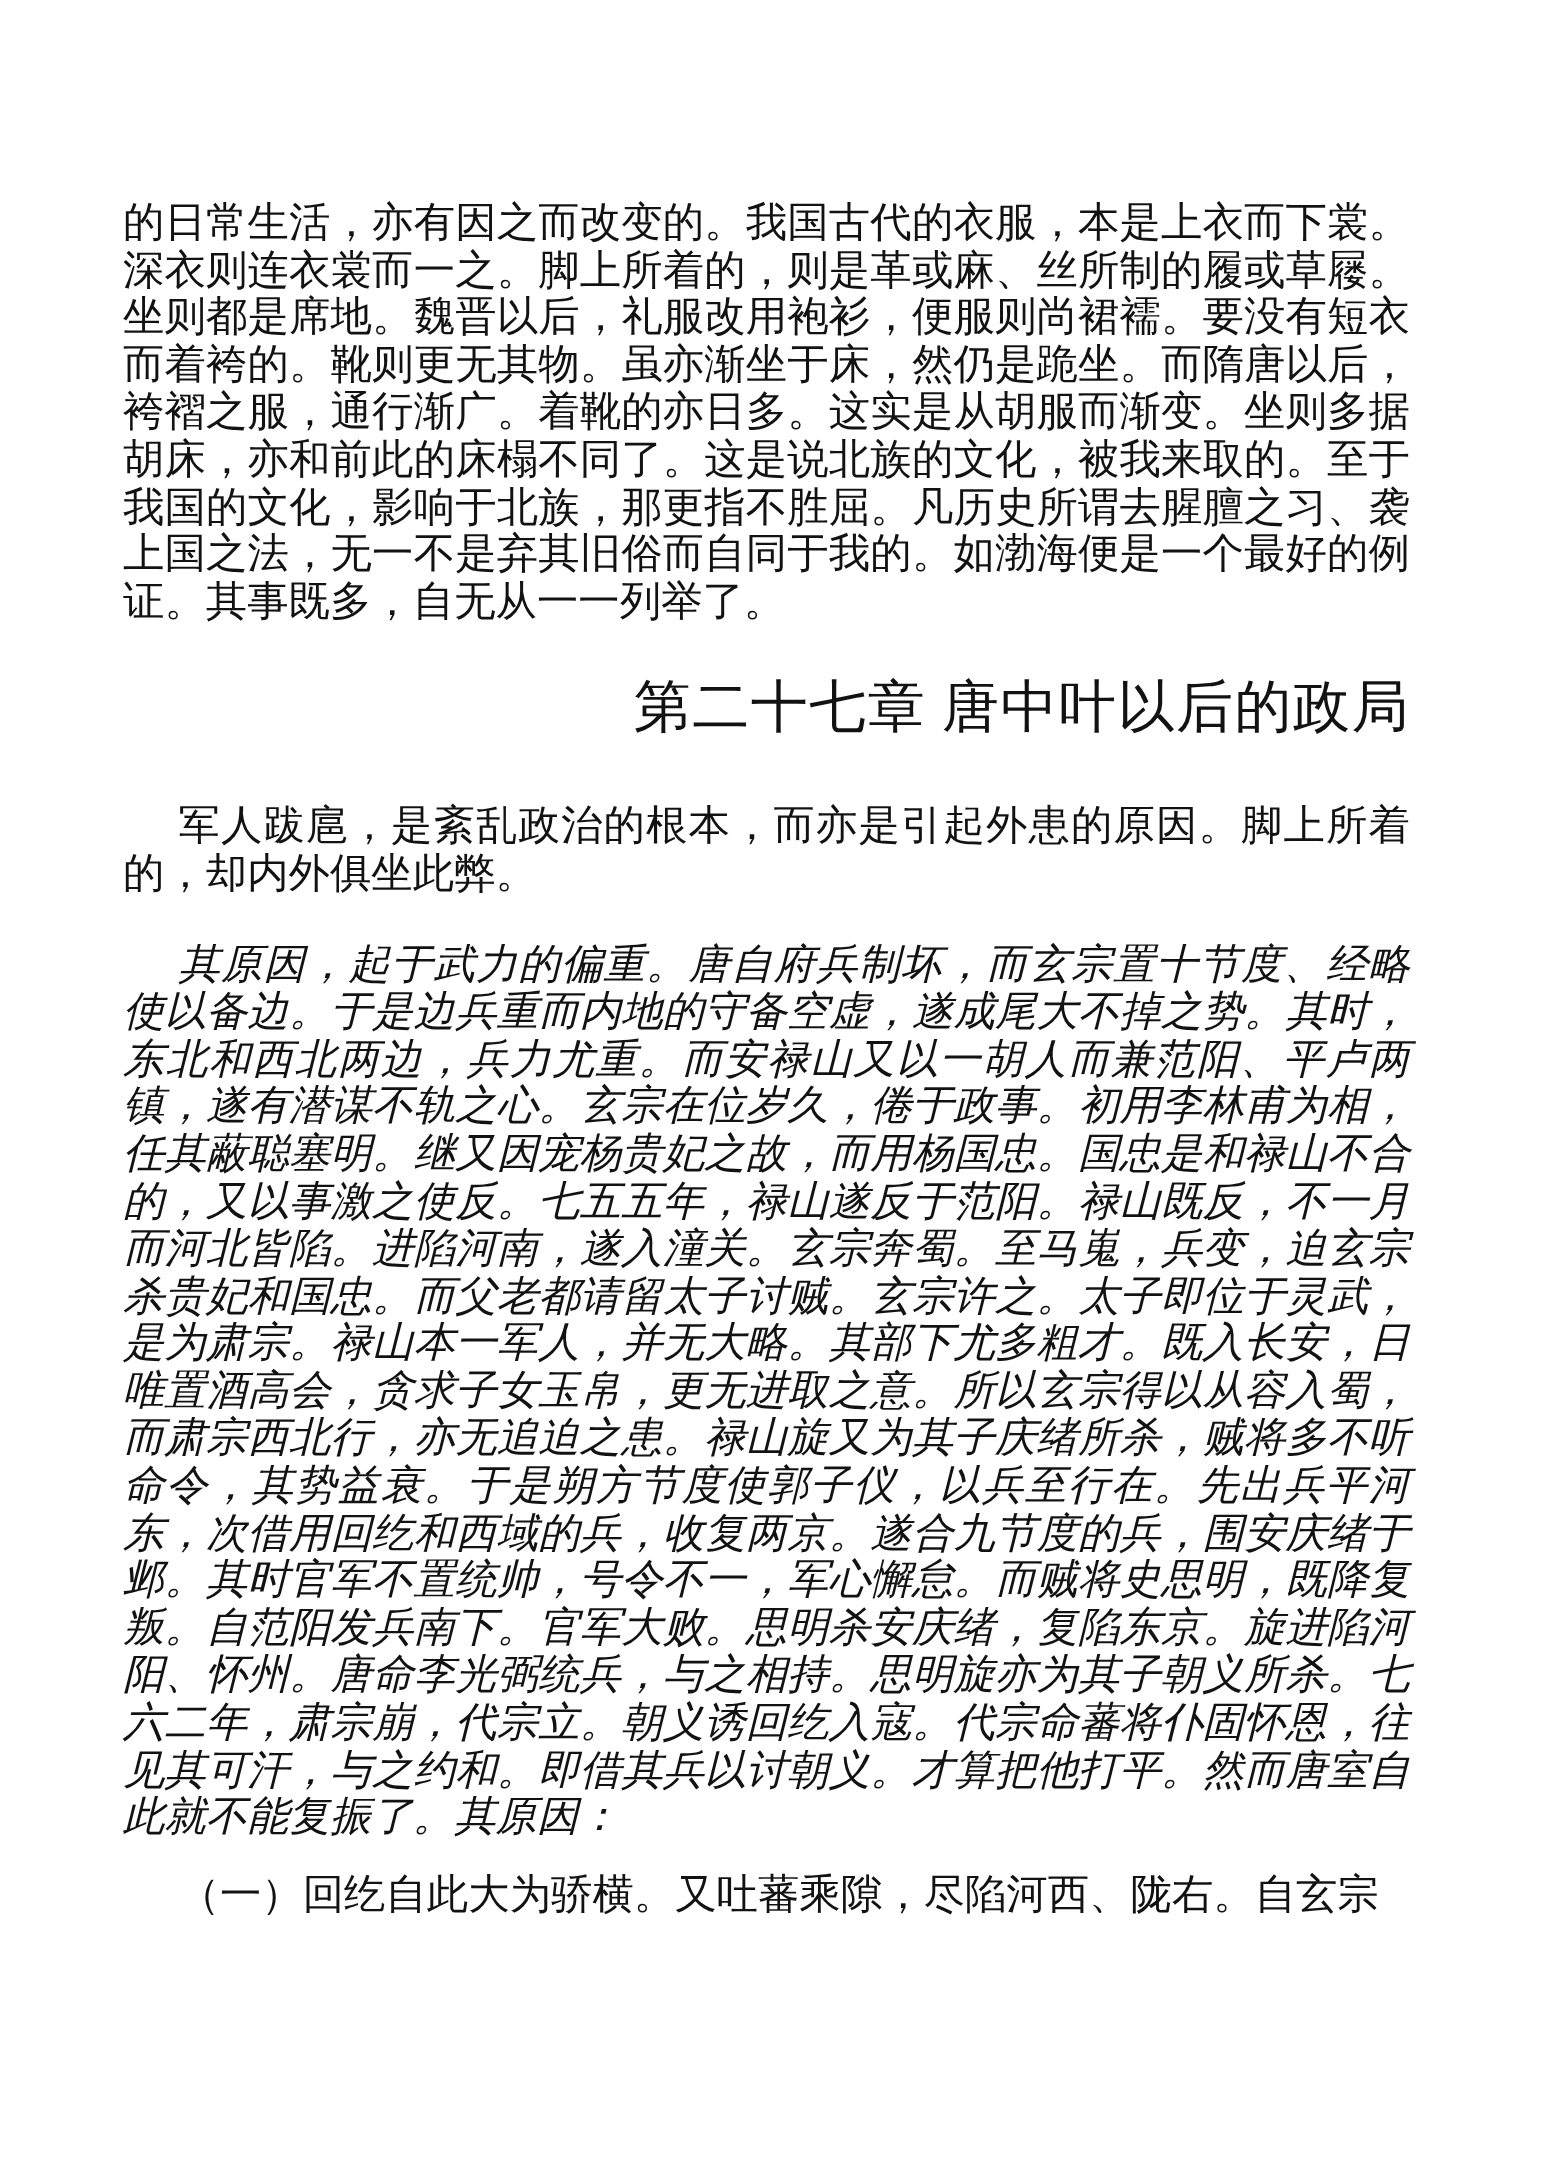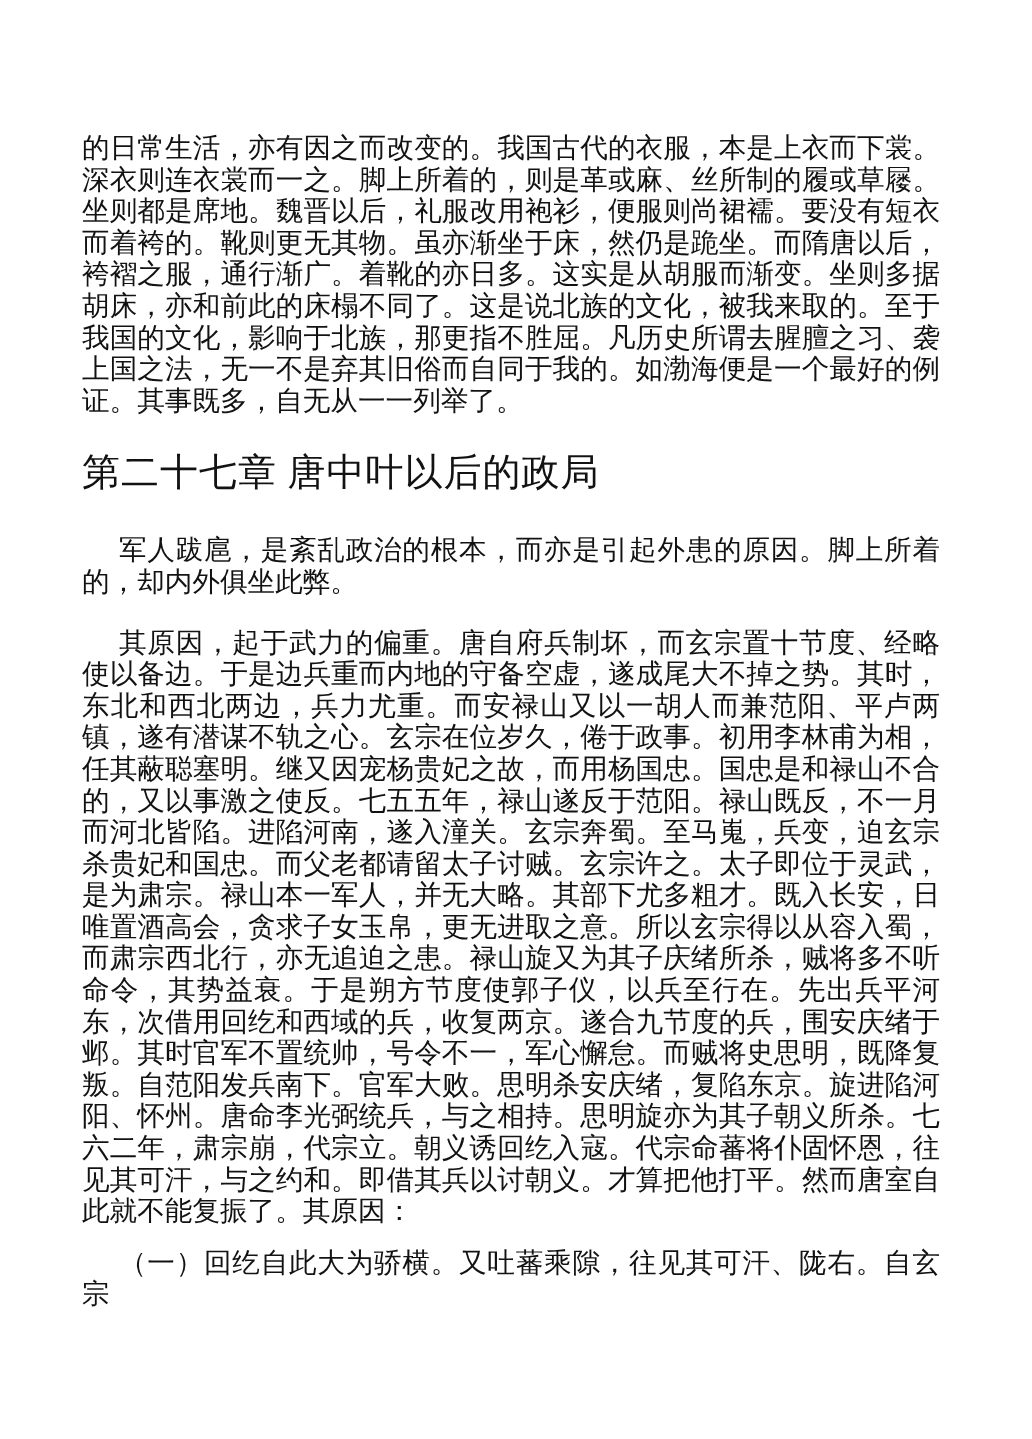--- a/index.html
+++ b/index.html
@@ -30,34 +30,34 @@
     letter-spacing: 0;
   }
   .indent {
     text-indent: 37px;
   }
   .chapter-heading {
     margin: 33px 0 39px 0;
     font-size: 38px;
     line-height: 46px;
     font-weight: normal;
-    text-align: left;
+    text-align: right;
     letter-spacing: 1px;
   }
-  .para-3 { margin-top: 29px; }
+  .para-3 { margin-top: 29px; font-style: italic; }
   .para-4 { margin-top: 20px; }
 </style>
 </head>
 <body>
 
 <div class="page">
 
   <p class="body-text">的日常生活，亦有因之而改变的。我国古代的衣服，本是上衣而下裳。深衣则连衣裳而一之。脚上所着的，则是革或麻、丝所制的履或草屦。坐则都是席地。魏晋以后，礼服改用袍衫，便服则尚裙襦。要没有短衣而着袴的。靴则更无其物。虽亦渐坐于床，然仍是跪坐。而隋唐以后，袴褶之服，通行渐广。着靴的亦日多。这实是从胡服而渐变。坐则多据胡床，亦和前此的床榻不同了。这是说北族的文化，被我来取的。至于我国的文化，影响于北族，那更指不胜屈。凡历史所谓去腥膻之习、袭上国之法，无一不是弃其旧俗而自同于我的。如渤海便是一个最好的例证。其事既多，自无从一一列举了。</p>
 
   <h1 class="chapter-heading">第二十七章 唐中叶以后的政局</h1>
 
   <p class="body-text indent">军人跋扈，是紊乱政治的根本，而亦是引起外患的原因。脚上所着的，却内外俱坐此弊。</p>
 
   <p class="body-text indent para-3">其原因，起于武力的偏重。唐自府兵制坏，而玄宗置十节度、经略使以备边。于是边兵重而内地的守备空虚，遂成尾大不掉之势。其时，东北和西北两边，兵力尤重。而安禄山又以一胡人而兼范阳、平卢两镇，遂有潜谋不轨之心。玄宗在位岁久，倦于政事。初用李林甫为相，任其蔽聪塞明。继又因宠杨贵妃之故，而用杨国忠。国忠是和禄山不合的，又以事激之使反。七五五年，禄山遂反于范阳。禄山既反，不一月而河北皆陷。进陷河南，遂入潼关。玄宗奔蜀。至马嵬，兵变，迫玄宗杀贵妃和国忠。而父老都请留太子讨贼。玄宗许之。太子即位于灵武，是为肃宗。禄山本一军人，并无大略。其部下尤多粗才。既入长安，日唯置酒高会，贪求子女玉帛，更无进取之意。所以玄宗得以从容入蜀，而肃宗西北行，亦无追迫之患。禄山旋又为其子庆绪所杀，贼将多不听命令，其势益衰。于是朔方节度使郭子仪，以兵至行在。先出兵平河东，次借用回纥和西域的兵，收复两京。遂合九节度的兵，围安庆绪于邺。其时官军不置统帅，号令不一，军心懈怠。而贼将史思明，既降复叛。自范阳发兵南下。官军大败。思明杀安庆绪，复陷东京。旋进陷河阳、怀州。唐命李光弼统兵，与之相持。思明旋亦为其子朝义所杀。七六二年，肃宗崩，代宗立。朝义诱回纥入寇。代宗命蕃将仆固怀恩，往见其可汗，与之约和。即借其兵以讨朝义。才算把他打平。然而唐室自此就不能复振了。其原因：</p>
 
-  <p class="body-text indent para-4">（一）回纥自此大为骄横。又吐蕃乘隙，往见其可汗、陇右。自玄宗</p>
+  <p class="body-text indent para-4">（一）回纥自此大为骄横。又吐蕃乘隙，尽陷河西、陇右。自玄宗</p>
 
 </div>
 
 </body></html>

